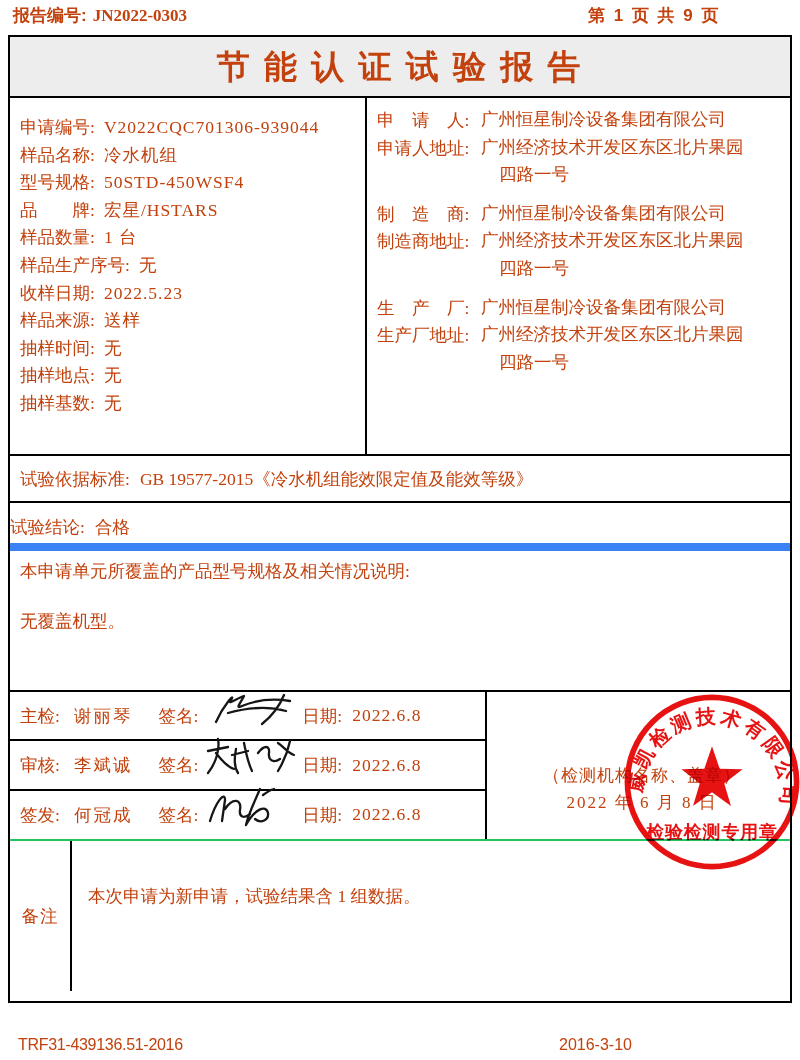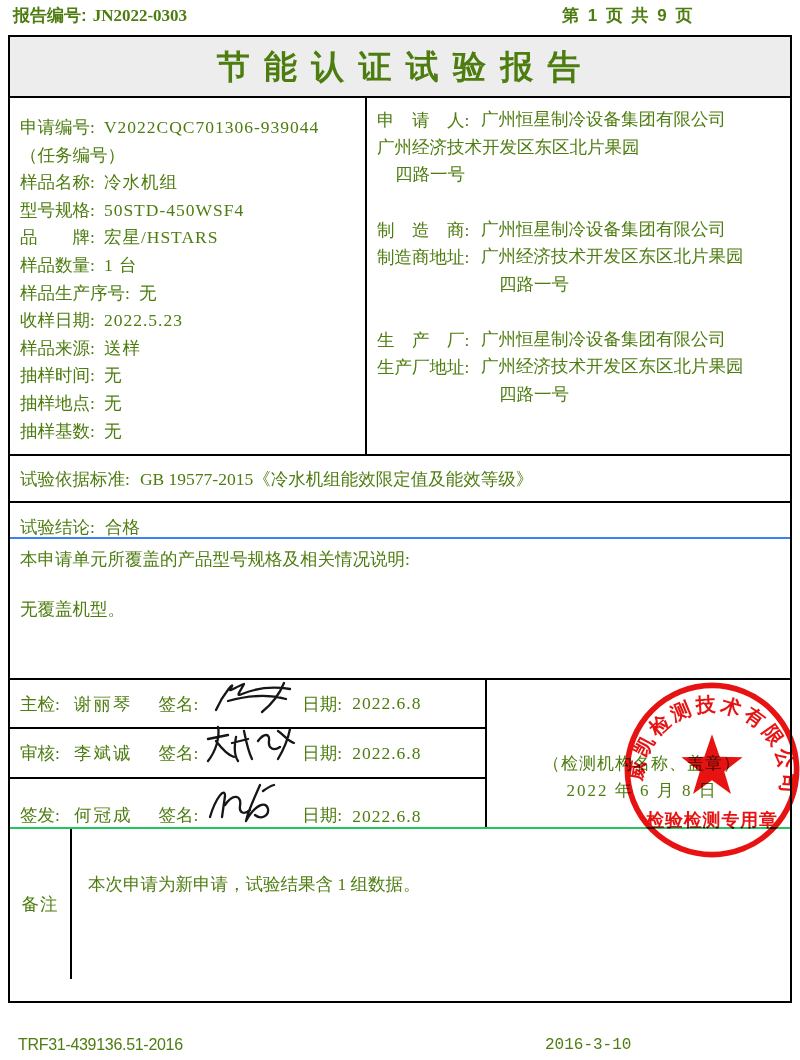--- a/index.html
+++ b/index.html
@@ -1,71 +1,71 @@
 <!DOCTYPE html>
 <html><head>
 <meta charset="utf-8">
 <style>
   * { margin:0; padding:0; box-sizing:border-box; }
   html,body { background:#fff; }
   .page {
     position:relative; width:800px; height:1060px; background:#ffffff;
-    font-family:"Liberation Serif","DejaVu Serif",serif; color:#4d7c0f;
+    font-family:"Liberation Serif","DejaVu Serif",serif; color:#c2410c;
     overflow:hidden;
   }
   
   .hdr-left {
     position:absolute; left:13px; top:4px; font-size:17px; font-weight:600;
     font-family:"Liberation Sans","DejaVu Sans",sans-serif;
   }
   .hdr-left .rep-no { font-family:"Liberation Serif",serif; font-weight:600; margin-left:6px; }
   .hdr-right {
-    position:absolute; left:562px; top:4px; font-size:17px; font-weight:600;
+    position:absolute; left:588px; top:4px; font-size:17px; font-weight:600;
     font-family:"Liberation Sans","DejaVu Sans",sans-serif; letter-spacing:2px;
   }
   
   .doc-table {
     position:absolute; left:8px; top:35px; width:784px; height:968px;
     border:2px solid #000; background:#fff;
   }
   .title-row {
     height:61px; border-bottom:2px solid #000; background:#ededed;
     text-align:center; line-height:61px; font-size:33px; font-weight:bold;
     letter-spacing:3px; white-space:nowrap;
   }
   
   .info-row { height:358px; border-bottom:2px solid #000; display:flex; }
   .col-left { width:357px; border-right:2px solid #000; padding:16px 6px 0 10px; }
   .col-right { flex:1; padding:9px 4px 0 10px; }
   .info-line { display:flex; font-size:17.5px; line-height:27.6px; white-space:nowrap; }
   .info-line .lbl { white-space:pre; margin-right:9px; }
   .info-line .val { letter-spacing:1px; }
   .grp { margin-top:0; }
-  .grp + .grp { margin-top:27px; }
+  .grp + .grp { margin-top:11px; }
   .grp-line { display:flex; font-size:17.5px; line-height:27.6px; }
   .glbl { flex:none; width:104px; white-space:pre; }
   .gval { flex:1;font-family:Liberation Mono, monospace; }
   .gval .l2 { padding-left:18px; }
   
   .standard-row {
     height:47px; border-bottom:2px solid #000; line-height:47px;
     padding-left:10px; font-size:17.5px; white-space:nowrap;
   }
   .conclusion-row {
-    height:36px; border-bottom:2px solid #3b82f6; line-height:48px;
-    padding-left:10px; font-size:17.5px;
+    height:48px; border-bottom:8px solid #3b82f6; line-height:48px;
+    font-size:17.5px;
   }
   .row-val { margin-left:10px; }
   .coverage-row { height:141px; border-bottom:2px solid #000; padding:8px 10px 0 10px; font-size:17.5px; }
   .coverage-row .cov-body { margin-top:26px; }
   
   .sig-section { height:149px; border-bottom:2px solid #22c55e; display:flex; }
   .sig-left { width:477px; border-right:2px solid #000; display:flex; flex-direction:column; }
   .sig-row { height:50px; border-bottom:2px solid #000; display:flex; align-items:center; font-size:17.5px; position:relative; }
-  .sig-row:last-child { border-bottom:none; height:49px;align-items:flex-end; }
+  .sig-row:last-child { border-bottom:none; height:49px; }
   .s-role { margin-left:10px; }
   .s-name { margin-left:14px; letter-spacing:2px; }
   .s-sign { margin-left:26px; }
   .s-svg  { width:100px; height:46px; margin-left:2px; margin-top:-14px; flex:none; }
   .s-dlabel { margin-left:2px; }
   .s-date { margin-left:10px; letter-spacing:1px; }
   
   .stamp-cell { flex:1; position:relative; font-size:17px; }
   .stamp-note { position:absolute; top:72px; left:0; width:310px; text-align:center; letter-spacing:1px; }
   .stamp-date { position:absolute; top:99px; left:0; width:310px; text-align:center; letter-spacing:2px; }
@@ -79,22 +79,22 @@
     width:62px; border-right:2px solid #000; display:flex;
     align-items:center; justify-content:center; font-size:17.5px; letter-spacing:1px;
   }
   .remark-body { flex:1; padding:43px 10px 0 16px; font-size:17.5px; }
   
   .ftr-left {
     position:absolute; left:18px; top:1036px; font-size:16px;
     font-family:"Liberation Sans","DejaVu Sans",sans-serif; letter-spacing:-0.3px;
   }
   .ftr-right {
-    position:absolute; left:545px; top:1036px; font-size:16px;
-    font-family:Liberation Mono, monospace;
+    position:absolute; left:559px; top:1036px; font-size:16px;
+    font-family:Liberation Sans, sans-serif;
   }
   .sig-ink { stroke:#161616; stroke-width:2.3; fill:none; stroke-linecap:round; stroke-linejoin:round; }
 </style>
 </head>
 <body>
 
 <div class="page">
 
   <div class="hdr-left">
     <span>报告编号:</span><span class="rep-no">JN2022-0303</span>
@@ -105,24 +105,20 @@
 
     <div class="title-row">节 能 认 证 试 验 报 告</div>
 
     <div class="info-row">
       <div class="col-left">
         <div class="info-line">
             <span class="lbl">申请编号:</span>
             <span class="val">V2022CQC701306-939044</span>
           </div>
         <div class="info-line">
-            <span class="lbl">（任务编号）</span>
-            <span class="val"></span>
-          </div>
-        <div class="info-line">
             <span class="lbl">样品名称:</span>
             <span class="val">冷水机组</span>
           </div>
         <div class="info-line">
             <span class="lbl">型号规格:</span>
             <span class="val">50STD-450WSF4</span>
           </div>
         <div class="info-line">
             <span class="lbl">品　　牌:</span>
             <span class="val">宏星/HSTARS</span>
@@ -156,20 +152,21 @@
             <span class="val">无</span>
           </div>
       </div>
       <div class="col-right">
         <div class="grp">
           <div class="grp-line">
               <span class="glbl">申　请　人:</span>
               <span class="gval">广州恒星制冷设备集团有限公司</span>
             </div>
           <div class="grp-line">
+              <span class="glbl">申请人地址:</span>
               <span class="gval"><span>广州经济技术开发区东区北片果园</span><span class="l2" style="display:block">四路一号</span></span>
             </div>
         </div>
         <div class="grp">
           <div class="grp-line">
               <span class="glbl">制　造　商:</span>
               <span class="gval">广州恒星制冷设备集团有限公司</span>
             </div>
           <div class="grp-line">
               <span class="glbl">制造商地址:</span>

